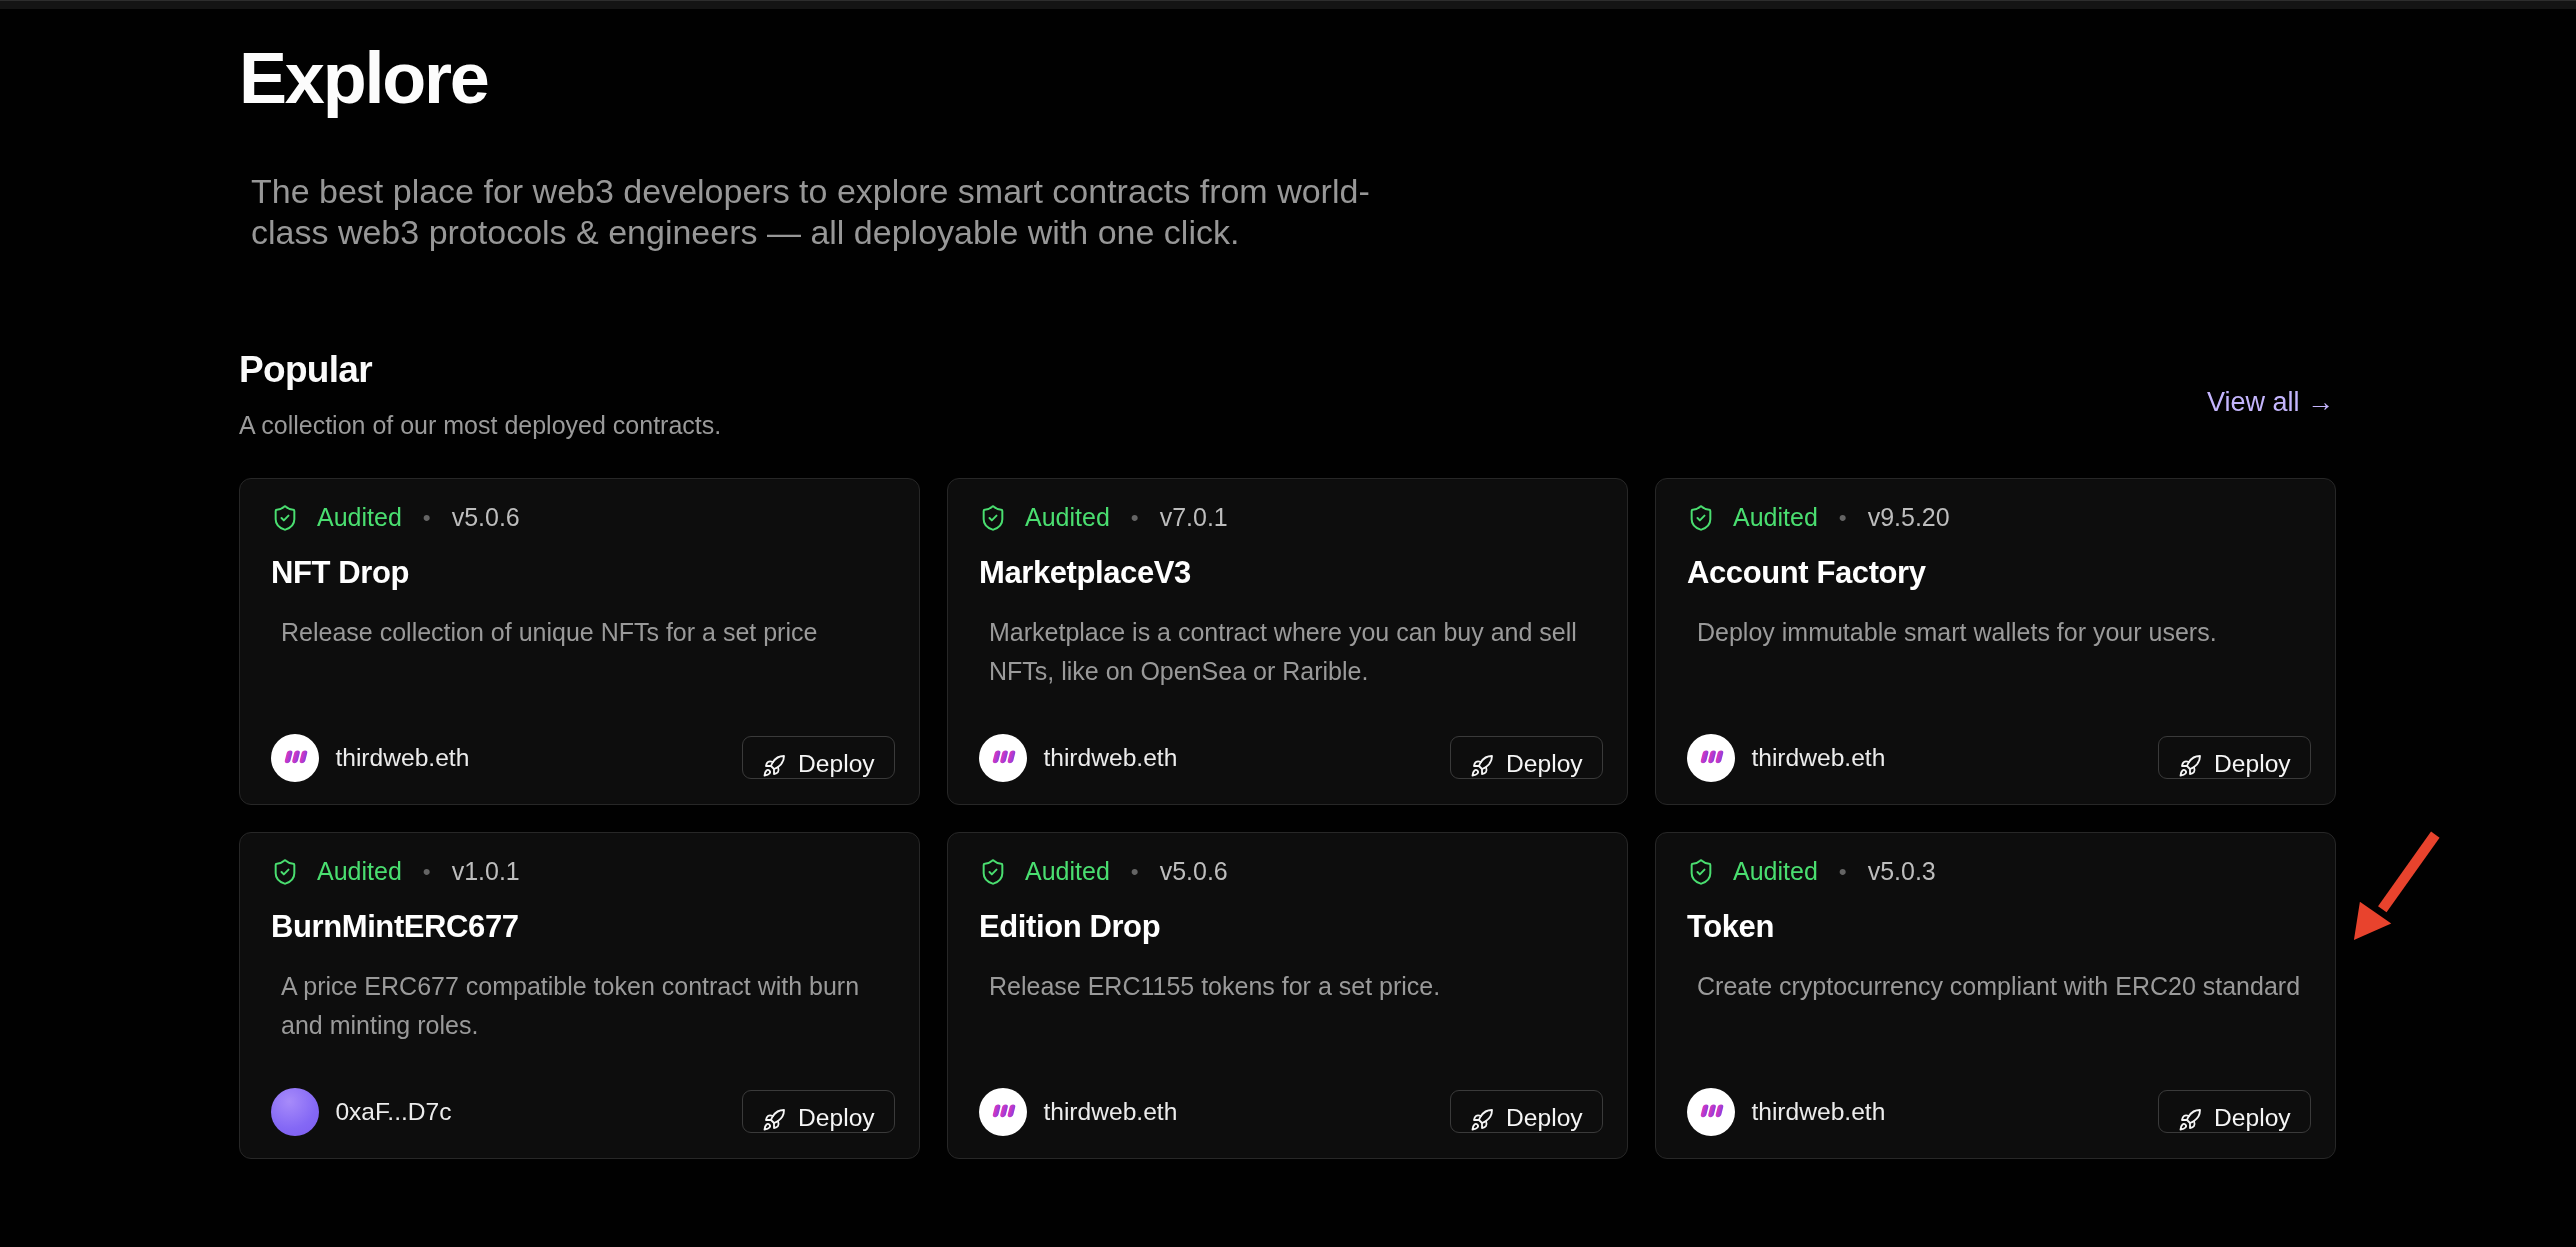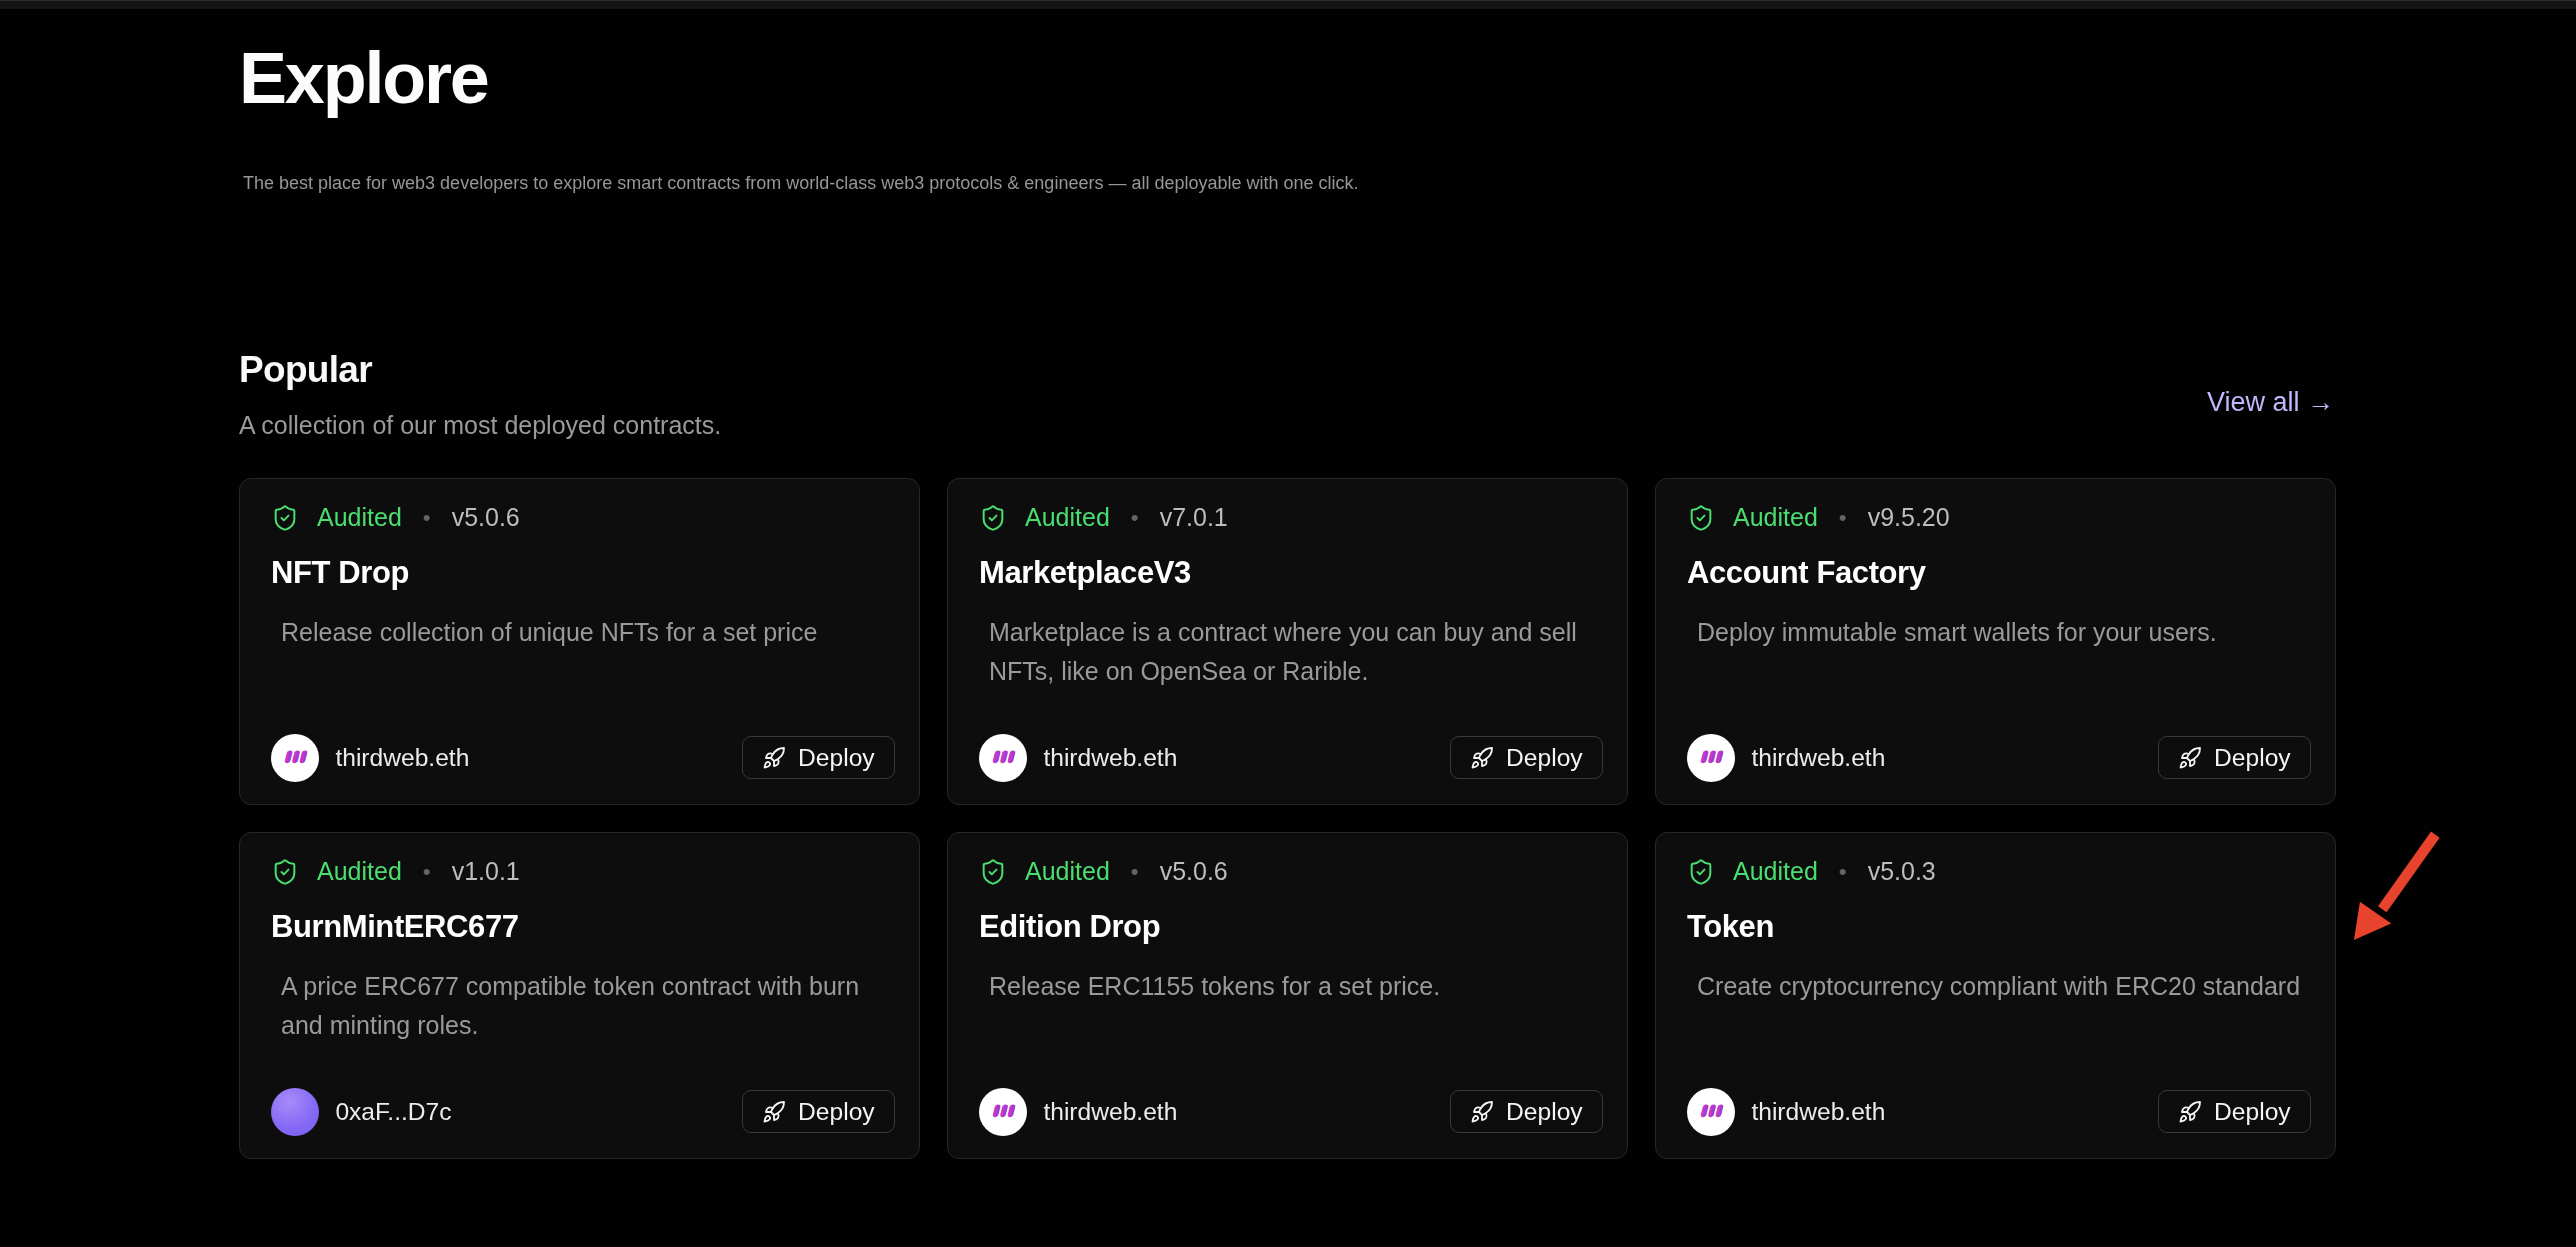--- a/index.html
+++ b/index.html
@@ -17,22 +17,22 @@
     border-top: 1.5px solid #2d2d2d;
     box-sizing: border-box;
   }
   .page-title {
     position: absolute; left: 239px; top: 39px;
     margin: 0; font-size: 72px; font-weight: 800;
     letter-spacing: -2.2px; color: #fcfcfc; line-height: 1.1;
   }
   .page-subtitle {
     position: absolute; left: 239px; top: 159px;
-    margin: 4px; width: 1127px;
-    font-size: 18px; line-height: 41px; color: #979797;
+    margin: 12px; width: 1127px;
+    font-size: 34px; line-height: 41px; color: #979797;
   }
   .section-title {
     position: absolute; left: 239px; top: 349px;
     margin: 0; font-size: 37px; font-weight: 700;
     letter-spacing: -0.7px; color: #fafafa;
   }
   .section-subtitle {
     position: absolute; left: 239px; top: 411px;
     margin: 0; font-size: 25px; color: #9a9a9a;
   }
@@ -83,21 +83,21 @@
     width: 48px; height: 48px; border-radius: 50%;
     display: inline-flex; align-items: center; justify-content: center;
     flex: none;
   }
   .avatar-thirdweb { background: #ffffff; }
   .avatar-address {
     background: radial-gradient(circle at 38% 28%, #a78bfa, #8468f5 60%, #7c5bf0);
   }
   .publisher-name { font-size: 24.6px; color: #ececec; }
   .deploy-btn {
-    display: inline-flex; align-items: center; gap: 12px;
+    display: inline-flex; align-items: flex-end; gap: 12px;
     height: 43px; padding: 0 19.4px;
     background: transparent;
     border: 1.5px solid #3a3a3a; border-radius: 9px;
     color: #f5f5f5; font-size: 24.6px;
     font-family: "Liberation Sans", "DejaVu Sans", sans-serif;
     cursor: pointer;
   }
   .rocket { display: inline-flex; }
   .rocket svg { width: 24px; height: 24px; }
   .annotation-arrow { position: absolute; left: 2336px; top: 821px; }

